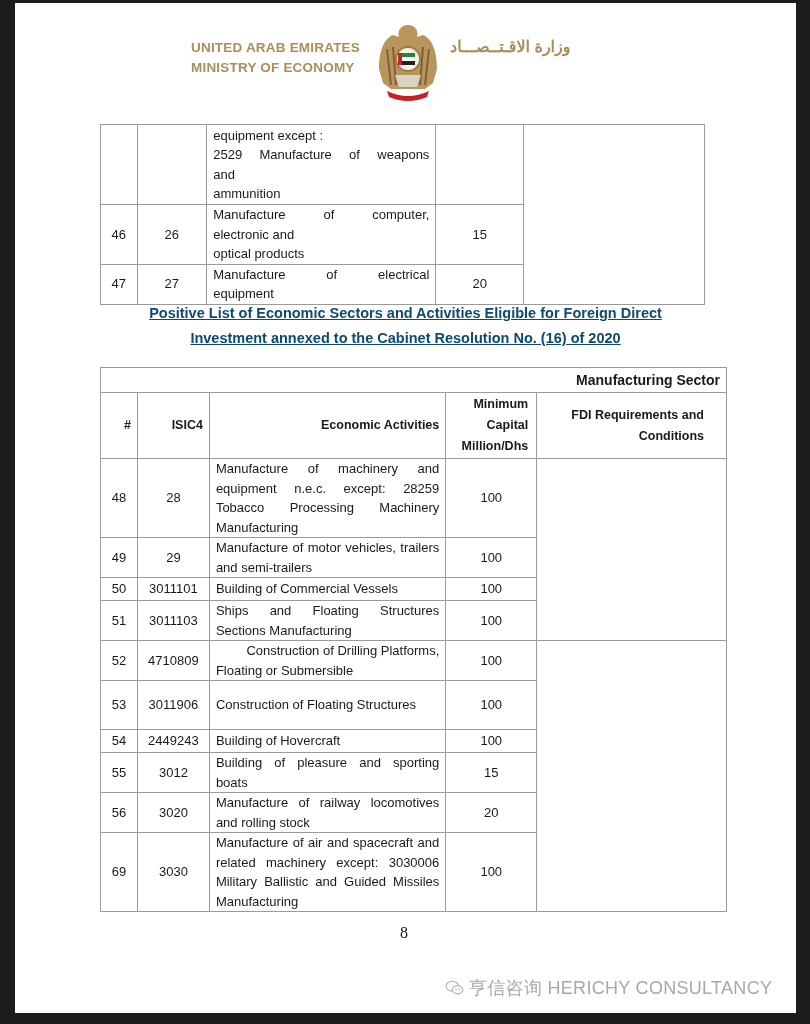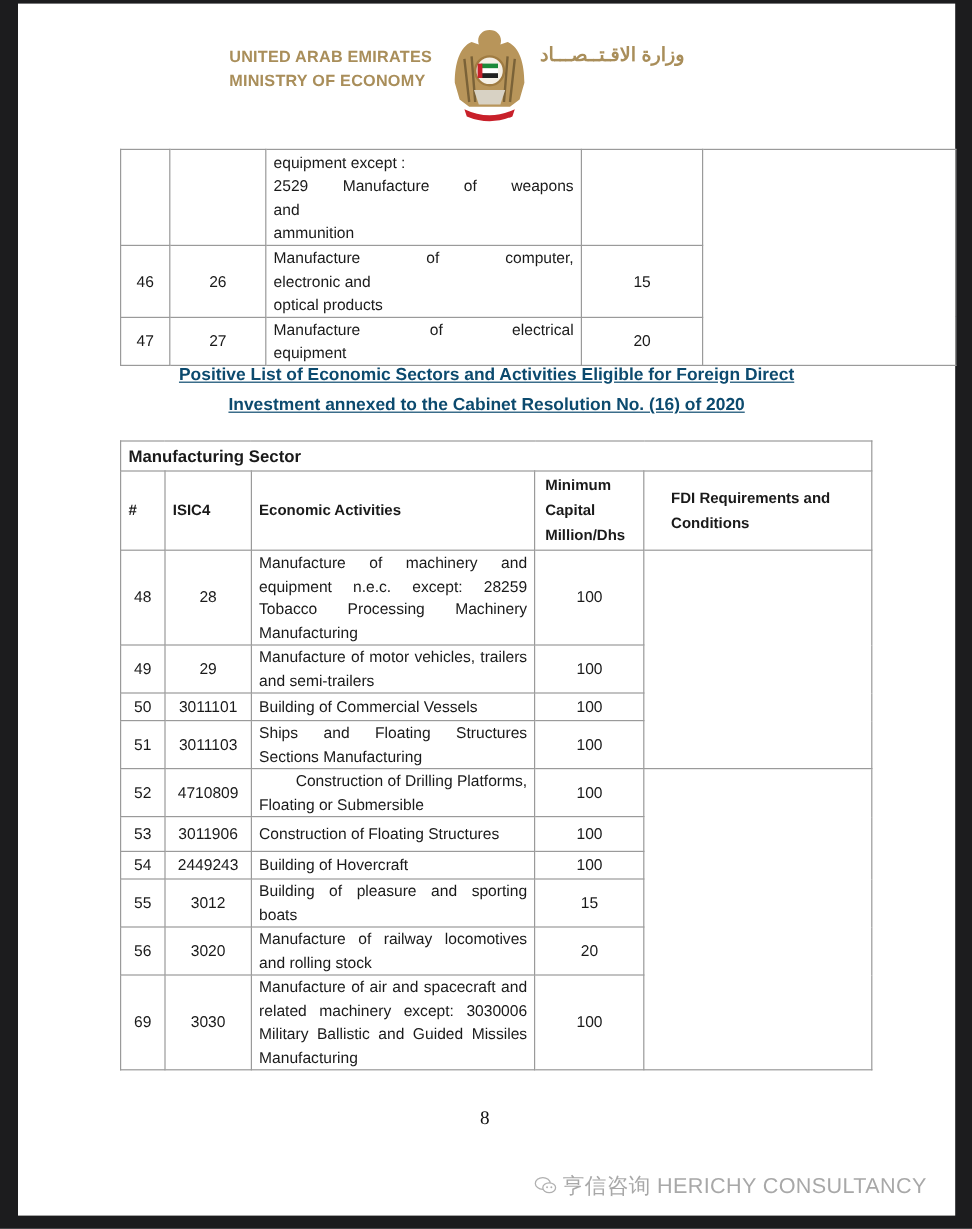--- a/index.html
+++ b/index.html
@@ -9,21 +9,21 @@
   .lh-en { position:absolute; left:176px; top:35px; color:#a98e5a; font-weight:bold; font-size:13.5px; line-height:20px; letter-spacing:0.2px; }
   .lh-ar { position:absolute; left:435px; top:33px; color:#a98e5a; font-weight:bold; font-size:16px; line-height:22px; direction:rtl; text-align:left; width:170px; }
   .emblem { position:absolute; left:358px; top:20px; width:70px; height:82px; }
   table { border-collapse:collapse; position:absolute; font-family:"Liberation Sans", sans-serif; font-size:13px; color:#1a1a1a; }
   td, th { border:1px solid #9a9a9a; padding:0 6px; vertical-align:middle; line-height:19.5px; }
   .c-num { width:24px; text-align:center; }
   .c-isic { width:58px; text-align:center; }
   .c-act { width:222px; text-align:justify; text-align-last:left; padding:0 6px; }
   .c-cap { width:78px; text-align:center;margin-left:24px; }
   .c-fdi { width:176px; }
-  th { font-weight:bold; font-size:12.5px; text-align:left; line-height:21px; }
+  th { font-weight:bold; font-size:12.5px; text-align:right; line-height:21px; }
   .sector th { font-size:14px; height:24px; }
   .doc-title { position:absolute; left:0; width:781px; text-align:center; font-weight:bold; font-size:14.5px; color:#0c4a6e; text-decoration:underline; line-height:24px; }
   .page-num { position:absolute; left:385px; top:921px; font-family:"Liberation Serif", serif; font-size:16px; color:#111; }
   .watermark { position:absolute; left:430px; top:973px; color:#a8a8a8; font-size:18px; letter-spacing:0.3px; display:flex; align-items:center; gap:4px; }
   .wm-icon { width:20px; height:16px; }
 </style>
 </head>
 <body>
 
 <div class="page">
@@ -42,21 +42,21 @@
       <rect x="28" y="38" width="14" height="4" fill="#222"></rect>
       <rect x="25" y="30" width="4" height="12" fill="#c8202a"></rect>
       <path d="M22 52 L48 52 L44 64 L26 64 Z" fill="#d8d2c4"></path>
       <path d="M14 68 Q35 78 56 68 L54 74 Q35 82 16 74 Z" fill="#c8202a"></path>
     </svg>
     <div class="lh-ar">
       <div>وزارة الاقـتــصـــاد</div>
     </div>
   </div>
 
-  <table style="left:85px; top:121px; width:697px;">
+  <table style="left:85px; top:121px; width:605px;">
     <colgroup>
         <col style="width:37px">
         <col style="width:72px">
         <col style="width:237px">
         <col style="width:91px">
         <col style="width:190px">
       </colgroup>
     <tbody>
         <tr style="height:80px;">
       <td class="c-num"></td>
@@ -139,21 +139,21 @@
       <td class="c-act">Ships and Floating Structures Sections Manufacturing</td>
       <td class="c-cap">100</td>
     </tr>
     <tr style="height:39px;">
       <td class="c-num">52</td>
       <td class="c-isic" style="padding:0 3px;">4710809</td>
       <td class="c-act" style="text-align:right;">Construction of Drilling Platforms, Floating or Submersible</td>
       <td class="c-cap">100</td>
       <td class="c-fdi" rowspan="6"></td>
     </tr>
-    <tr style="height:29px;">
+    <tr style="height:49px;">
       <td class="c-num">53</td>
       <td class="c-isic" style="padding:0 3px;">3011906</td>
       <td class="c-act">Construction of Floating Structures</td>
       <td class="c-cap">100</td>
     </tr>
     <tr style="height:23px;">
       <td class="c-num">54</td>
       <td class="c-isic" style="padding:0 3px;">2449243</td>
       <td class="c-act">Building of Hovercraft</td>
       <td class="c-cap">100</td>

